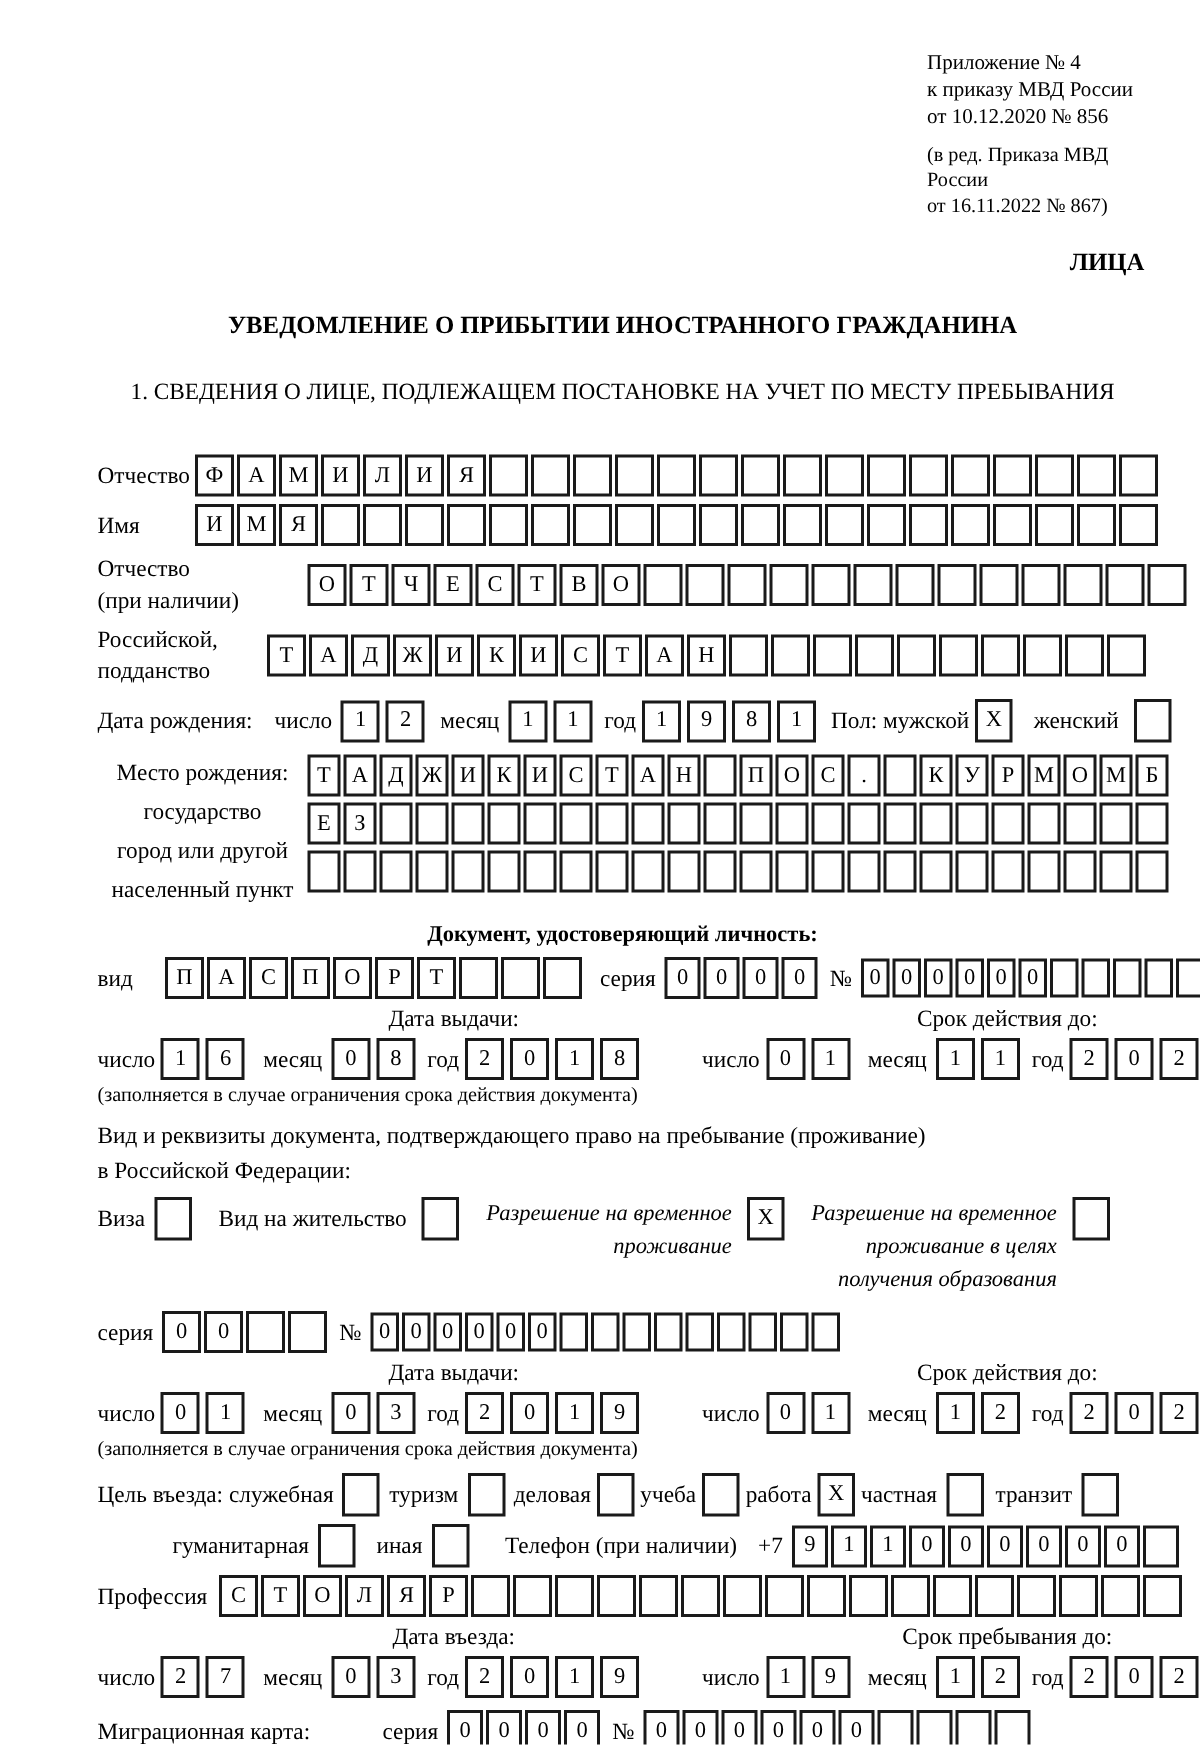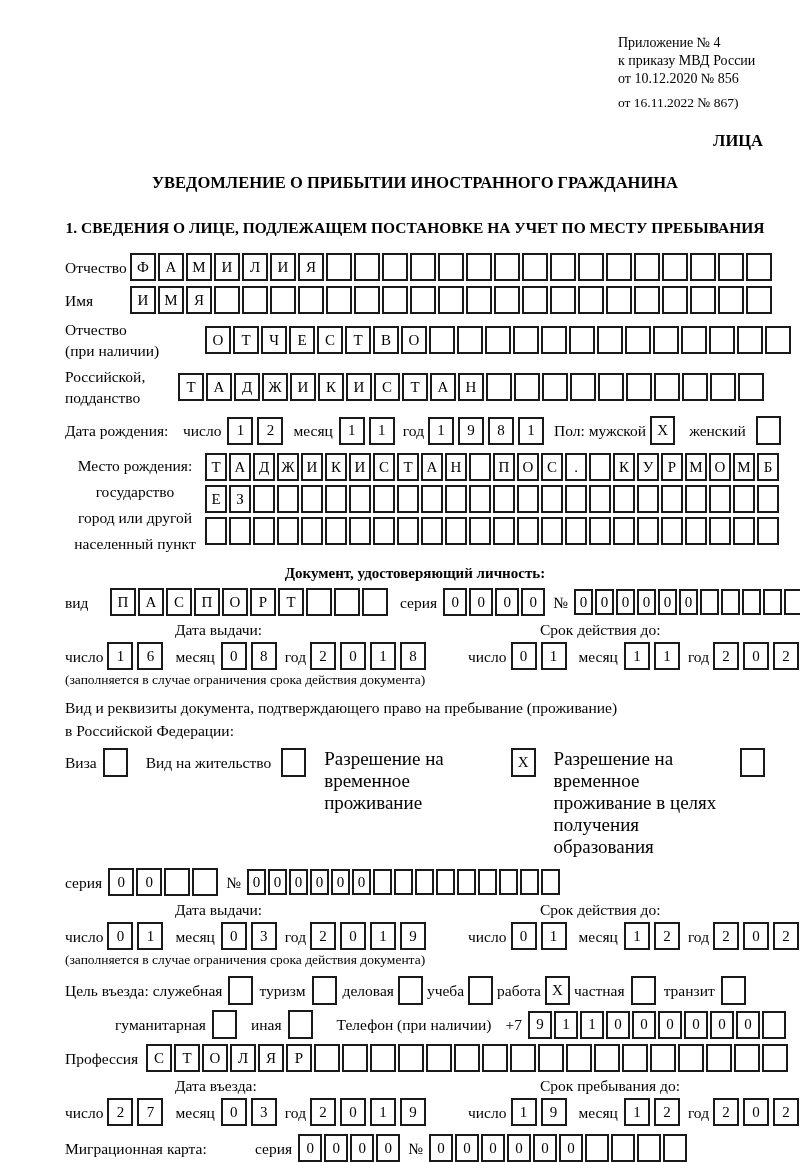--- a/index.html
+++ b/index.html
@@ -6,62 +6,63 @@
   body{
     width:800px;height:1163px;background:#ffffff;color:#000;
     font-family:"Liberation Serif", serif;overflow:hidden;
   }
   .page{box-sizing:border-box;padding:34px 35px 0 65px;}
   .ref{margin-left:553px;font-size:14px;line-height:18px;}
   .ref .amend{margin-top:6px;font-size:13.5px;line-height:17px;}
   .forma{text-align:right;font-weight:bold;font-size:16.5px;margin-top:20px;padding-right:2px;}
   .title{text-align:center;font-weight:bold;font-size:16.5px;line-height:24px;margin-top:20px;}
   .blank{display:inline-block;width:56px;border-bottom:2px solid #222;height:13px;margin-left:12px;}
-  .sec{text-align:center;font-weight:bold;font-size:15.5px;margin-top:24px;margin-bottom:16px;}
+  .sec{text-align:center;font-weight:normal;font-size:15.5px;margin-top:24px;margin-bottom:32px;}
   .row{display:flex;align-items:center;margin-bottom:5px;}
   .row.top{align-items:center;}
   .lbl{font-size:15.5px;line-height:19px;white-space:nowrap;}
   .lbl2{font-size:15.5px;line-height:21px;}
   .cells{display:flex;flex-wrap:nowrap;}
   .cell{box-sizing:border-box;flex:0 0 auto;display:flex;align-items:center;justify-content:center;
         width:26px;height:28px;border:2px solid #1a1a1a;margin-right:2px;font-size:15px;}
   .cells.sm .cell{width:24px;}
   .cells.s2 .cell{width:22px;}
   .cells.xs .cell{width:19px;height:26px;}
   .cells.dt .cell{margin-right:4px;}
   .cb{box-sizing:border-box;display:inline-flex;align-items:center;justify-content:center;
       width:25px;height:29px;border:2px solid #1a1a1a;font-size:15px;flex:0 0 auto;}
   .wl45{flex:0 0 45px;} .wl65{flex:0 0 65px;} .wl81{flex:0 0 81px;} .wl113{flex:0 0 113px;} .wl118{flex:0 0 118px;} .wl140{flex:0 0 140px;} .wl150{flex:0 0 150px;}
   .g4{margin-right:4px;} .g6{margin-right:6px;} .g8{margin-right:8px;} .g10{margin-right:10px;text-align:center;}
   .g14{margin-right:14px;} .g18{margin-right:18px;} .g24{margin-right:24px;}
   .dochead{text-align:center;font-weight:bold;font-size:15px;margin:8px 0 6px 0;}
   .daterow{display:flex;margin-bottom:2px;}
   .dcol-l{flex:0 0 48%;}
   .dcol-r{flex:1;}
-  .dhead{font-size:15.5px;padding-left:110px;margin-bottom:3px;}
+  .dhead{font-size:15.5px;padding-left:110px;margin-bottom:3px;text-align:center;}
   .dgrp{display:flex;align-items:center;}
   .dgrp.ind{padding-left:38px;}
   .note{font-size:13.5px;margin:2px 0 8px 0;}
   .intro{font-size:15.5px;line-height:23px;}
   .optrow{display:flex;align-items:flex-start;margin:6px 0 10px 0;}
-  .optcenter{text-align:left;font-size:19px;line-height:22px;}
+  .optcenter{text-align:right;font-size:15px;line-height:22px;font-style:italic;}
   .bp{display:flex;align-items:flex-start;margin-bottom:2px;text-align:center;}
   .bp .lbls{flex:0 0 140px;font-size:15.5px;line-height:26px;}
   .bp .bprows .cells{margin-bottom:4px;}
 </style>
 </head>
 <body>
 
 <div class="page">
 
   <div class="ref">
     <div>Приложение № 4</div>
     <div>к приказу МВД России</div>
     <div>от 10.12.2020 № 856</div>
     <div class="amend">
+      <div>(в ред. Приказа МВД России</div>
       <div>от 16.11.2022 № 867)</div>
     </div>
   </div>
   <div class="forma">ЛИЦА</div>
 
   <div class="title">
     <div>УВЕДОМЛЕНИЕ О ПРИБЫТИИ ИНОСТРАННОГО ГРАЖДАНИНА</div>
   </div>
 
   <div class="sec">1. СВЕДЕНИЯ О ЛИЦЕ, ПОДЛЕЖАЩЕМ ПОСТАНОВКЕ НА УЧЕТ ПО МЕСТУ ПРЕБЫВАНИЯ</div>

